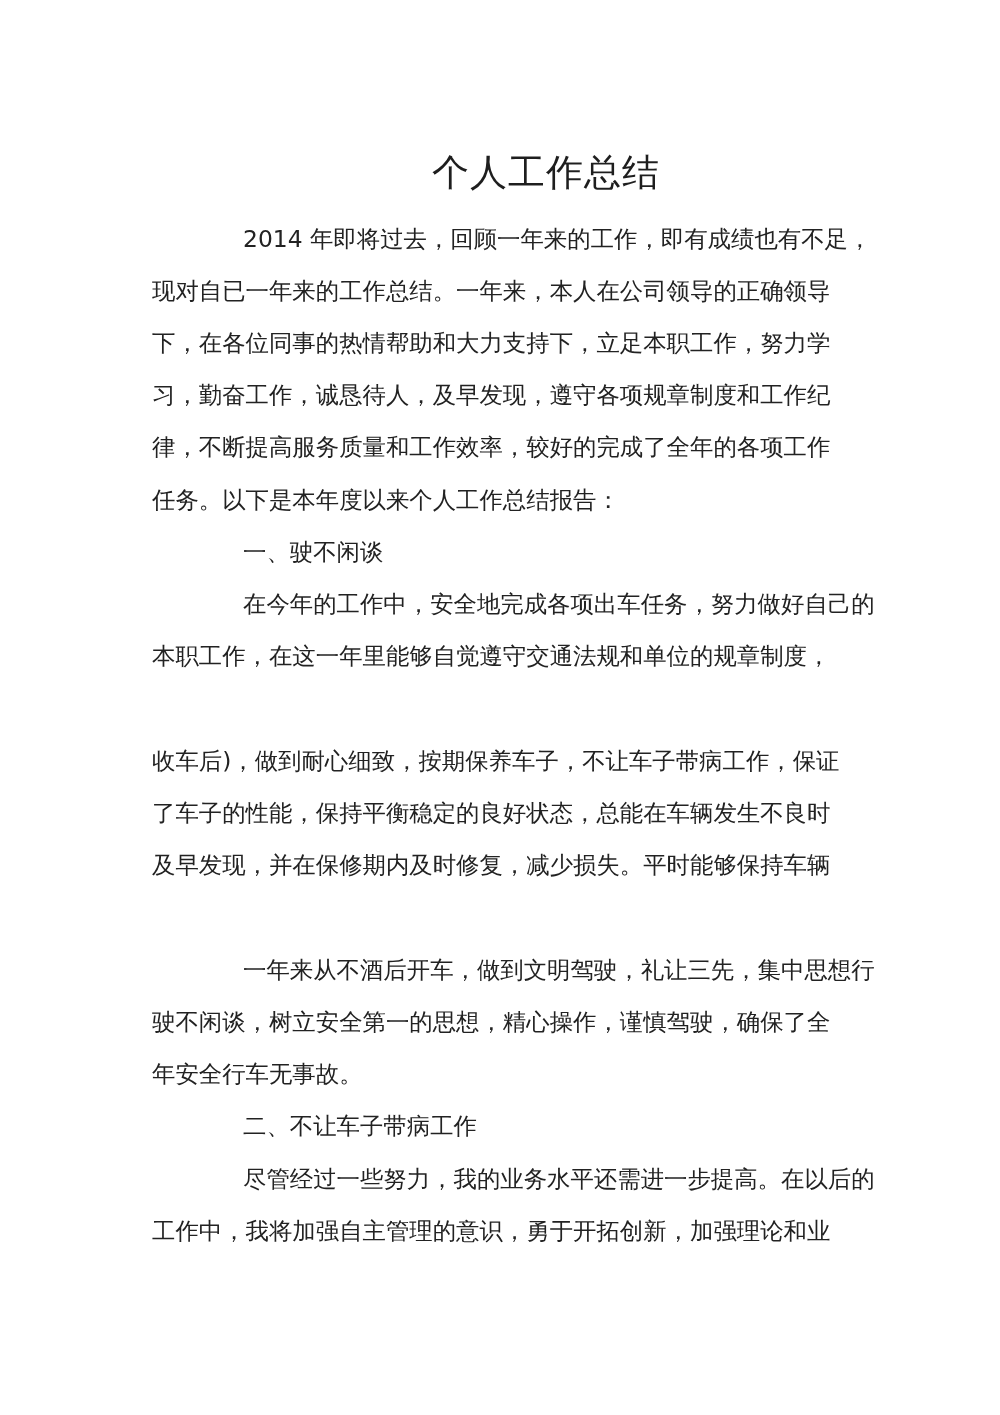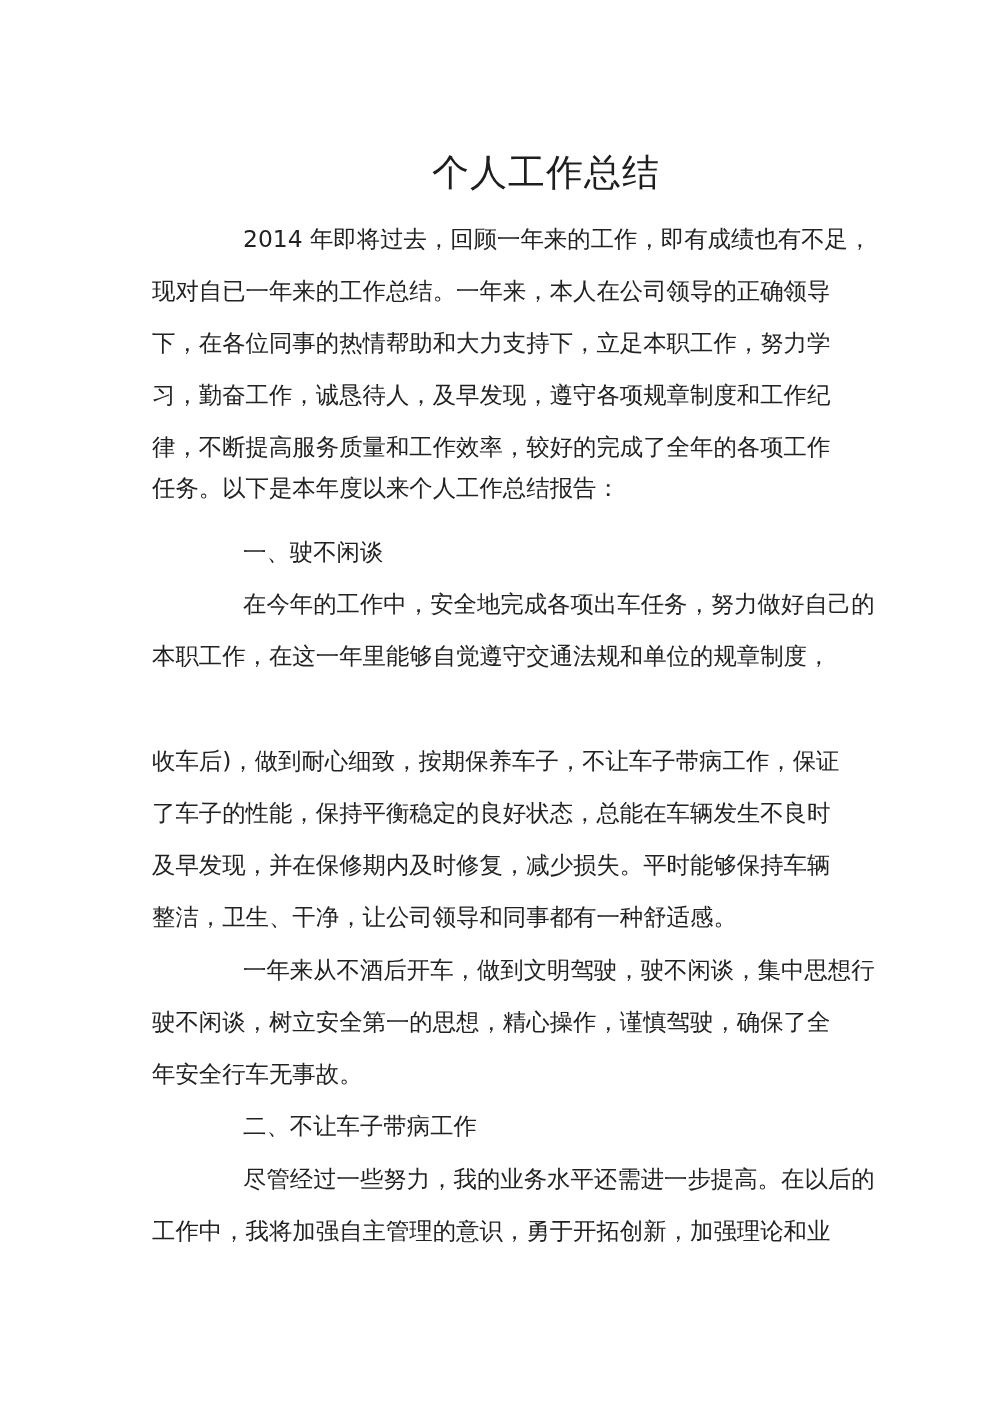--- a/index.html
+++ b/index.html
@@ -51,27 +51,26 @@
 <body>
 
 <div class="page">
   <h1 class="title">个人工作总结</h1>
 
   <p class="line indent" style="top:219px">2014 年即将过去，回顾一年来的工作，即有成绩也有不足，</p>
   <p class="line" style="top:271px">现对自已一年来的工作总结。一年来，本人在公司领导的正确领导</p>
   <p class="line" style="top:323px">下，在各位同事的热情帮助和大力支持下，立足本职工作，努力学</p>
   <p class="line" style="top:375px">习，勤奋工作，诚恳待人，及早发现，遵守各项规章制度和工作纪</p>
   <p class="line" style="top:427px">律，不断提高服务质量和工作效率，较好的完成了全年的各项工作</p>
-  <p class="line" style="top:468px">任务。以下是本年度以来个人工作总结报告：</p>
+  <p class="line" style="top:480px">任务。以下是本年度以来个人工作总结报告：</p>
   <p class="line indent" style="top:532px">一、驶不闲谈</p>
   <p class="line indent" style="top:584px">在今年的工作中，安全地完成各项出车任务，努力做好自己的</p>
   <p class="line" style="top:636px">本职工作，在这一年里能够自觉遵守交通法规和单位的规章制度，</p>
   <p class="line" style="top:741px">收车后)，做到耐心细致，按期保养车子，不让车子带病工作，保证</p>
   <p class="line" style="top:793px">了车子的性能，保持平衡稳定的良好状态，总能在车辆发生不良时</p>
   <p class="line" style="top:845px">及早发现，并在保修期内及时修复，减少损失。平时能够保持车辆</p>
-  <p class="line" style="top:897px">整洁，卫生、干净，让公司领导和同事都有一种舒适感。</p>
-  <p class="line indent" style="top:950px">一年来从不酒后开车，做到文明驾驶，驶不闲谈，集中思想行</p>
+  <p class="line indent" style="top:950px">一年来从不酒后开车，做到文明驾驶，礼让三先，集中思想行</p>
   <p class="line" style="top:1002px">驶不闲谈，树立安全第一的思想，精心操作，谨慎驾驶，确保了全</p>
   <p class="line" style="top:1054px">年安全行车无事故。</p>
   <p class="line indent" style="top:1106px">二、不让车子带病工作</p>
   <p class="line indent" style="top:1159px">尽管经过一些努力，我的业务水平还需进一步提高。在以后的</p>
   <p class="line" style="top:1211px">工作中，我将加强自主管理的意识，勇于开拓创新，加强理论和业</p>
 </div>
 
 </body></html>

